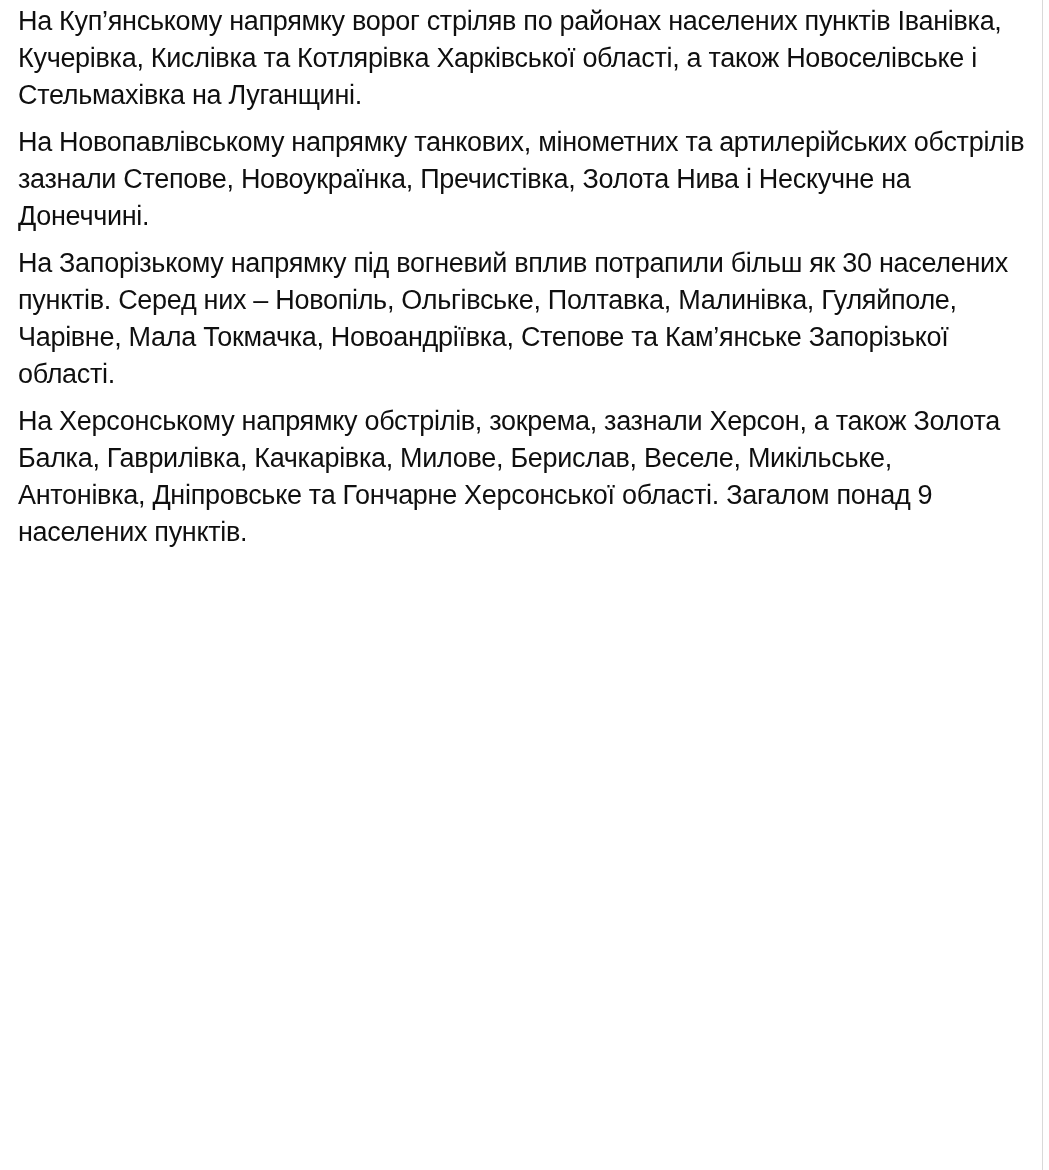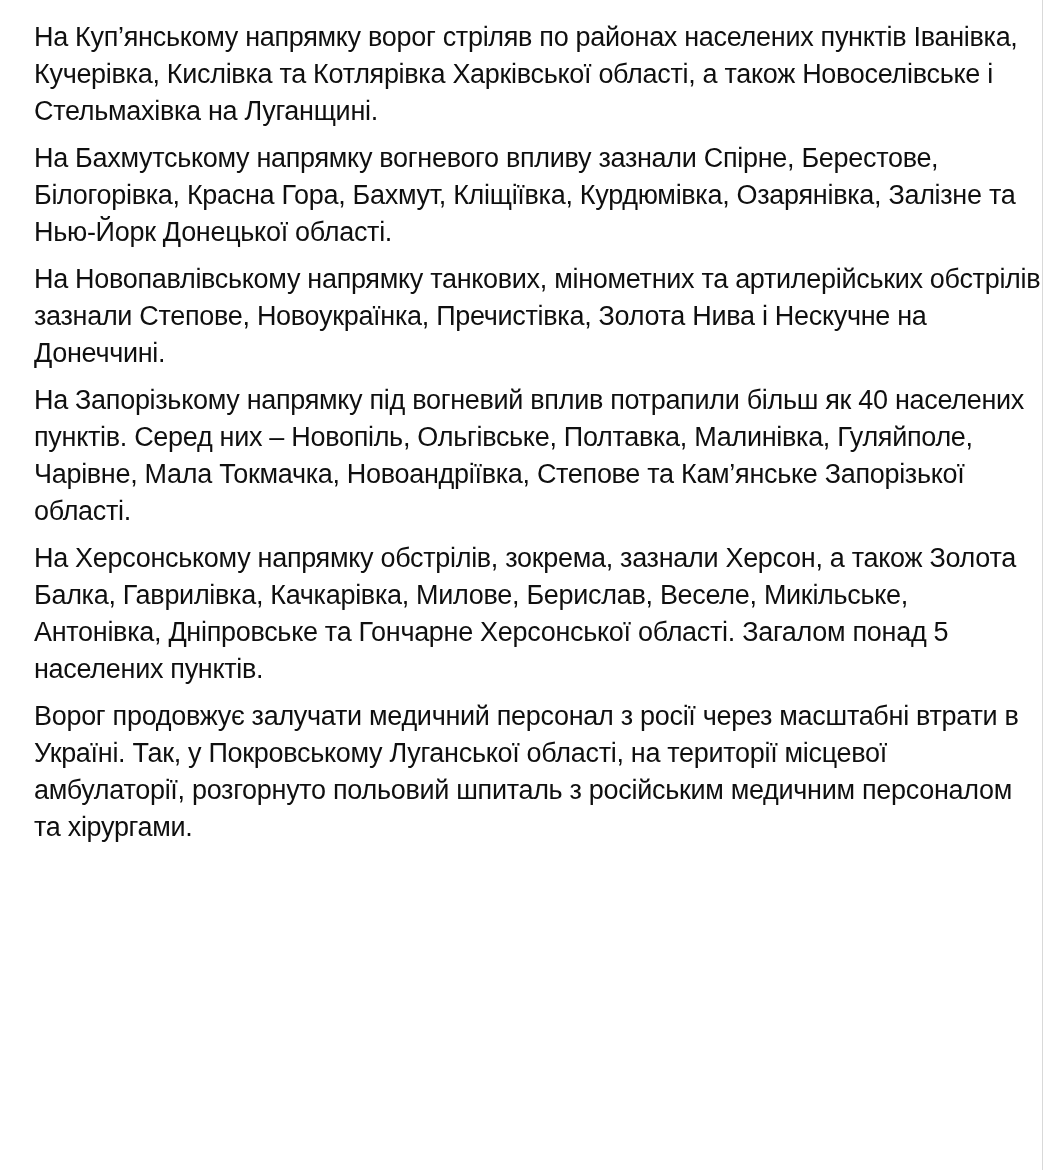--- a/index.html
+++ b/index.html
@@ -16,26 +16,25 @@
   }
   .page {
     position: relative;
     width: 1049px;
     height: 1170px;
     background: var(--bg, #ffffff);
     overflow: hidden;
   }
   .content {
     position: absolute;
-    top: 16px;
+    top: 0;
     left: 0;
     width: 1008px;
     padding: 3px 0 0 18px;
     box-sizing: content-box;
-    margin-left: 16px;
   }
   .para {
     margin: 0 0 10px 0;
     font-size: 27px;
     line-height: 37px;
     letter-spacing: -0.3px;
     color: var(--fg, #0f0f0f);
     text-align: left;
   }
   .divider {
@@ -46,20 +45,18 @@
     width: 1px;
     background: var(--divider, #d9d9d9);
   }
 </style>
 </head>
 <body>
 
 <div class="page">
   <div class="content">
     <p class="para">На Куп’янському напрямку ворог стріляв по районах населених пунктів Іванівка, Кучерівка, Кислівка та Котлярівка Харківської області, а також Новоселівське і Стельмахівка на Луганщині.</p>
-    <p class="para">На Бахмутському напрямку вогневого впливу зазнали Спірне, Берестове, Білогорівка, Красна Гора, Бахмут, Кліщіївка, Курдюмівка, Озарянівка, Залізне та Нью-Йорк Донецької області.</p>
     <p class="para">На Новопавлівському напрямку танкових, мінометних та артилерійських обстрілів зазнали Степове, Новоукраїнка, Пречистівка, Золота Нива і Нескучне на Донеччині.</p>
-    <p class="para">На Запорізькому напрямку під вогневий вплив потрапили більш як 40 населених пунктів. Серед них – Новопіль, Ольгівське, Полтавка, Малинівка, Гуляйполе, Чарівне, Мала Токмачка, Новоандріївка, Степове та Кам’янське Запорізької області.</p>
-    <p class="para">На Херсонському напрямку обстрілів, зокрема, зазнали Херсон, а також Золота Балка, Гаврилівка, Качкарівка, Милове, Берислав, Веселе, Микільське, Антонівка, Дніпровське та Гончарне Херсонської області. Загалом понад 5 населених пунктів.</p>
-    <p class="para">Ворог продовжує залучати медичний персонал з росії через масштабні втрати в Україні. Так, у Покровському Луганської області, на території місцевої амбулаторії, розгорнуто польовий шпиталь з російським медичним персоналом та хірургами.</p>
+    <p class="para">На Запорізькому напрямку під вогневий вплив потрапили більш як 30 населених пунктів. Серед них – Новопіль, Ольгівське, Полтавка, Малинівка, Гуляйполе, Чарівне, Мала Токмачка, Новоандріївка, Степове та Кам’янське Запорізької області.</p>
+    <p class="para">На Херсонському напрямку обстрілів, зокрема, зазнали Херсон, а також Золота Балка, Гаврилівка, Качкарівка, Милове, Берислав, Веселе, Микільське, Антонівка, Дніпровське та Гончарне Херсонської області. Загалом понад 9 населених пунктів.</p>
   </div>
   <div class="divider"></div>
 </div>
 
 </body></html>

